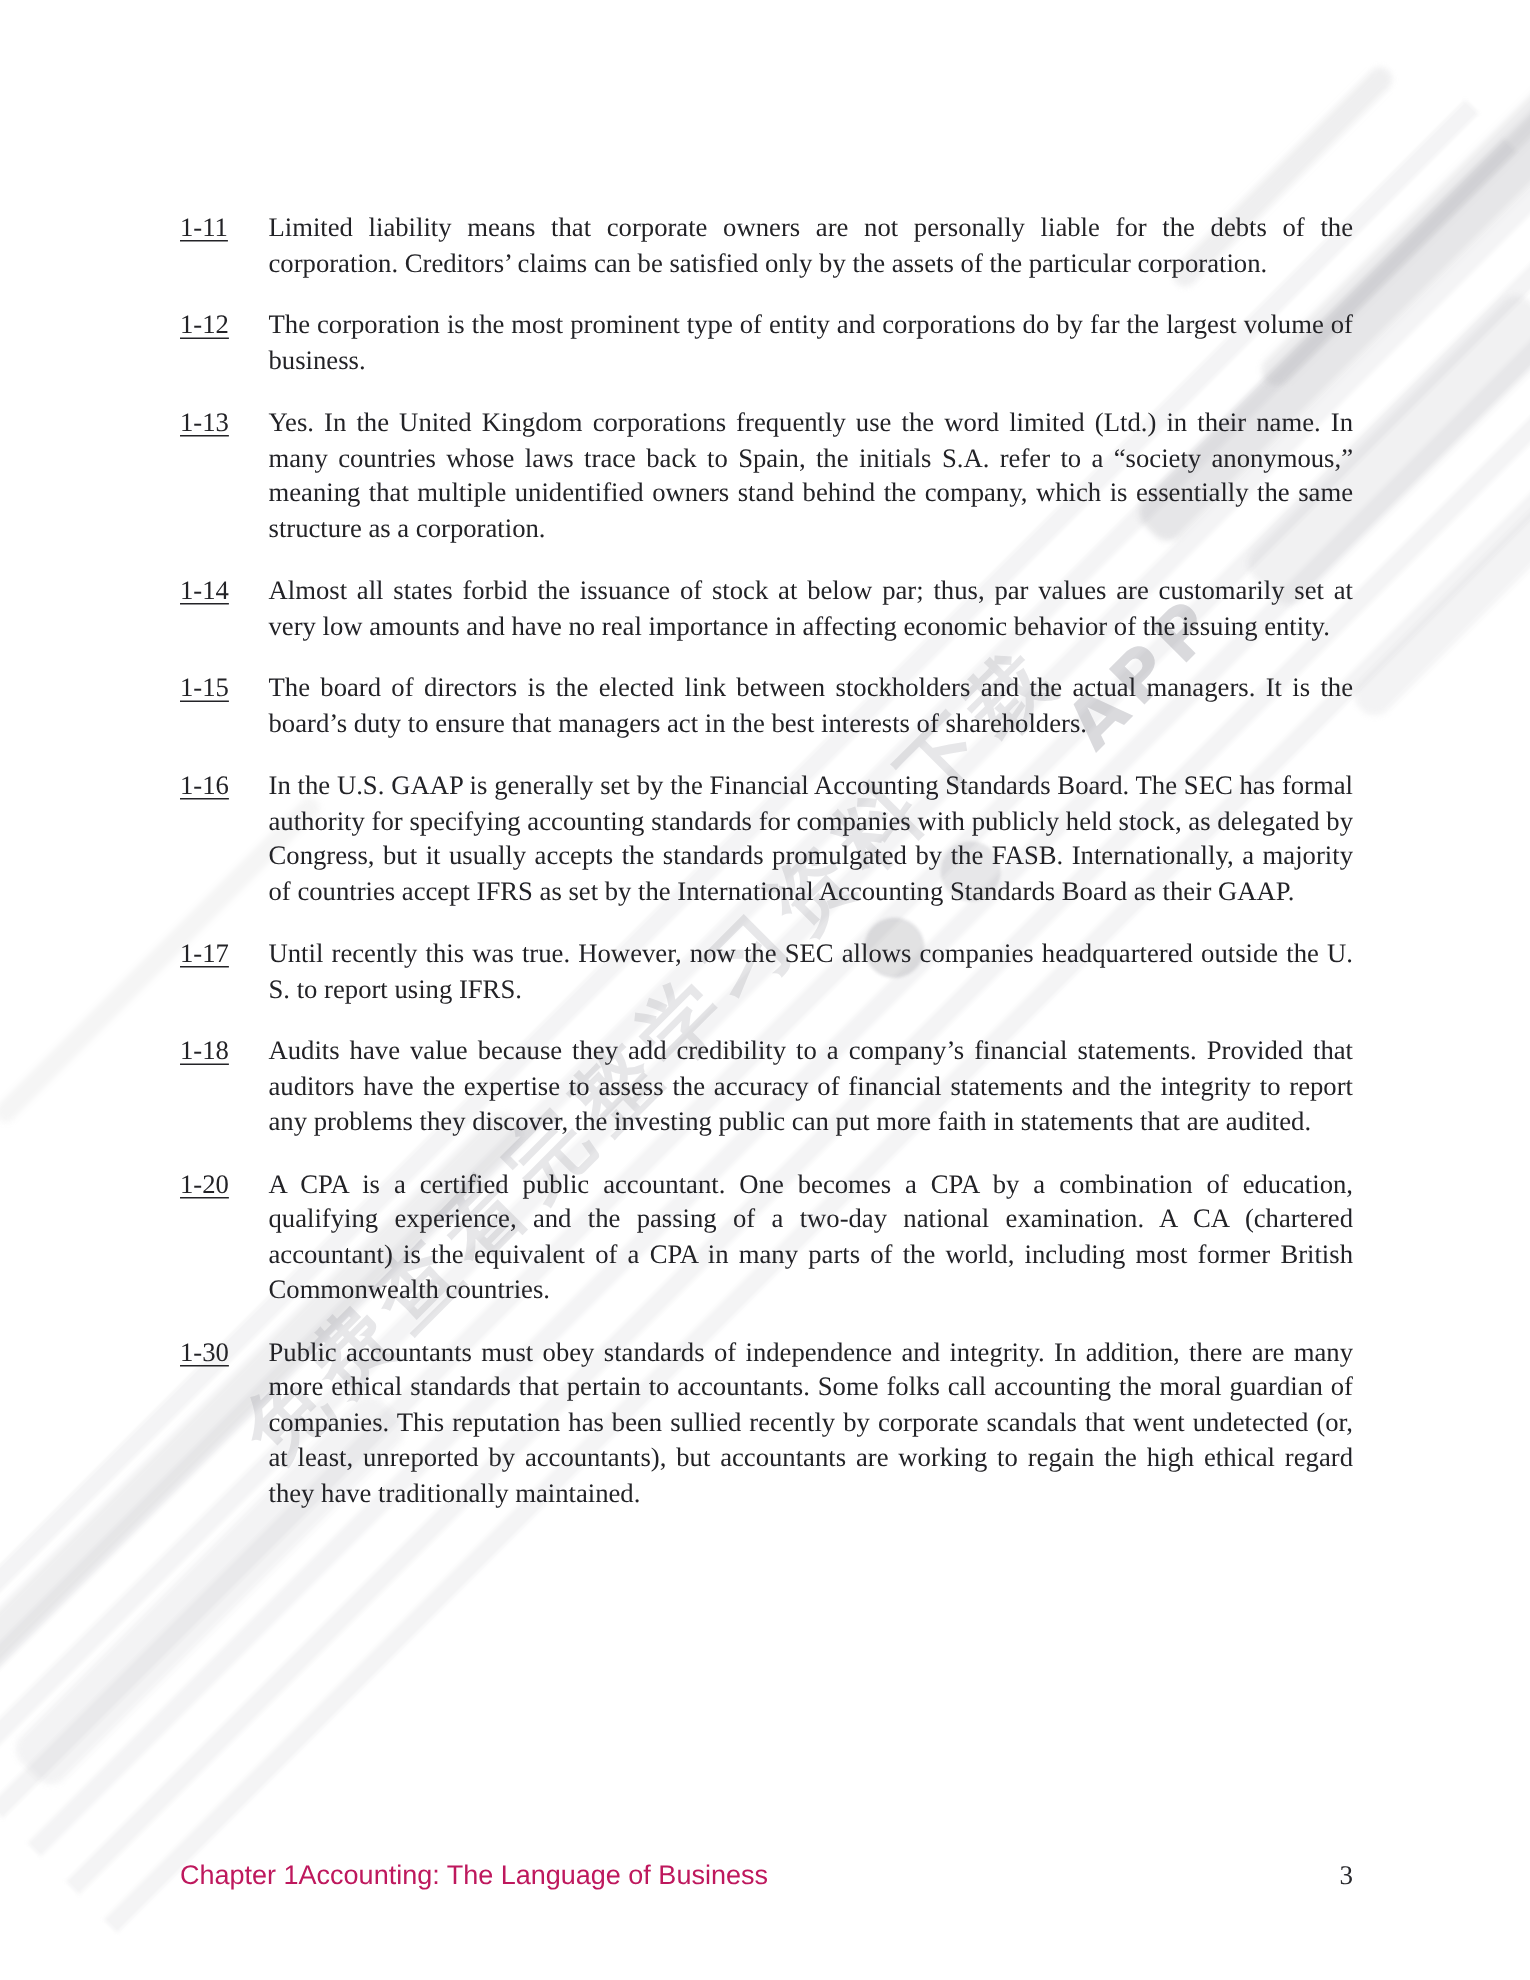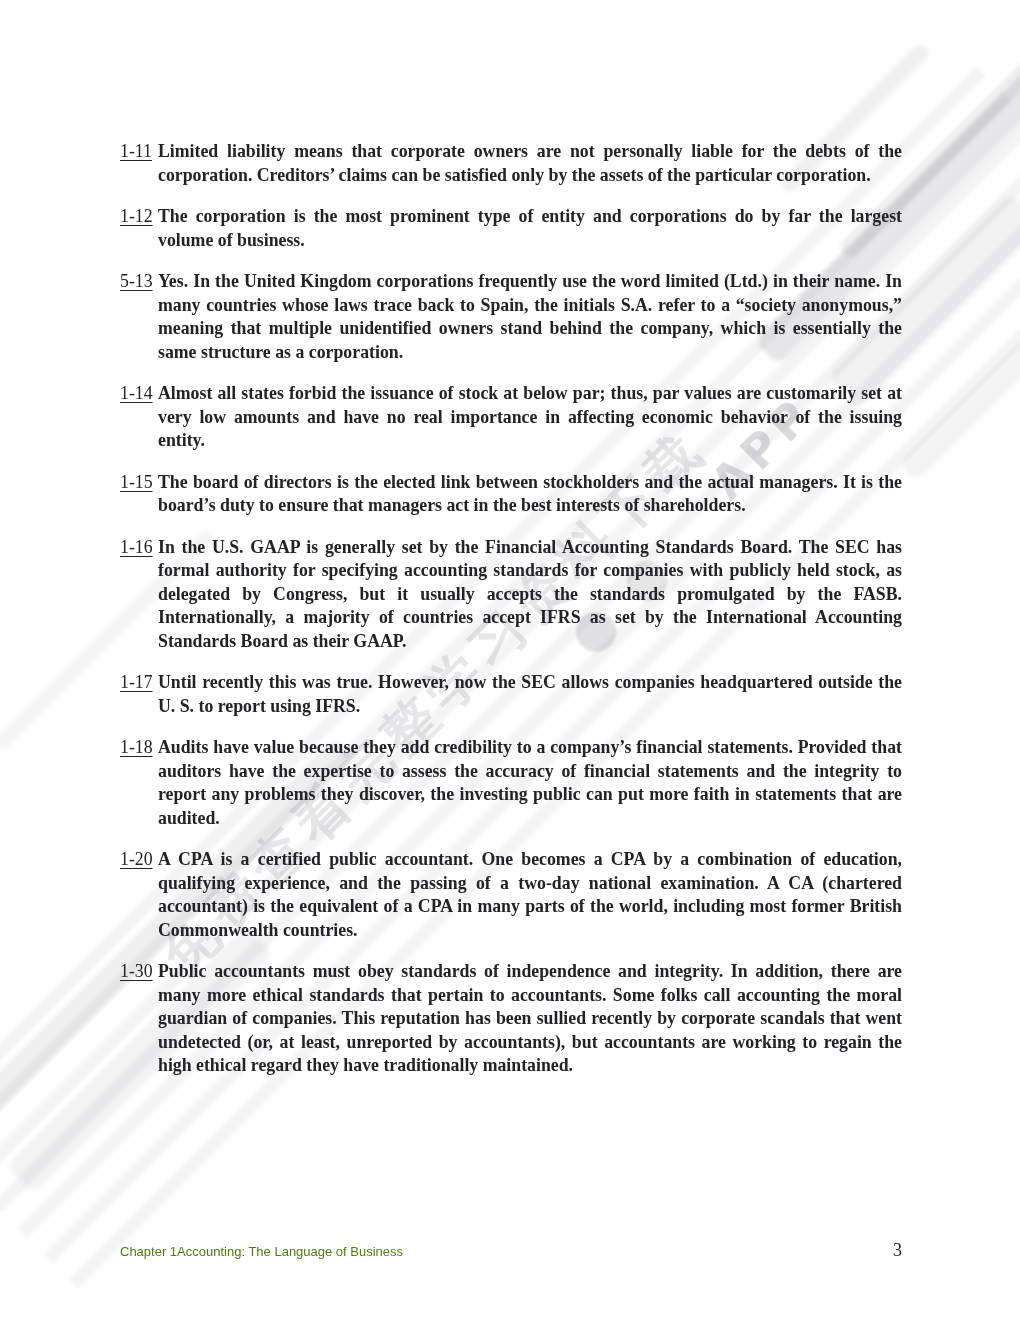--- a/index.html
+++ b/index.html
@@ -82,47 +82,47 @@
     top: 140px;
     width: 782px;
   }
   .qa-item {
     display: flex;
     align-items: flex-start;
     margin-bottom: 18px;
   }
   .qa-num {
     flex: 0 0 38px;
+    margin-right: 21px;
     font-size: 17.8px;
     line-height: 23.5px;
     text-decoration: underline;
     text-underline-offset: 3px;
     white-space: nowrap;
   }
   .qa-text {
     flex: 1;
     font-size: 17.8px;
     line-height: 23.5px;
     text-align: justify;
     text-justify: inter-word;
-    font-weight: bold;
   }
 
   .footer {
     position: absolute;
     left: 120px;
     top: 1240px;
     width: 782px;
     display: flex;
     align-items: baseline;
   }
   .footer-chapter, .footer-title {
     font-family: "Liberation Sans", sans-serif;
-    font-size: 13px;
-    color: #4d7c0f;
+    font-size: 18px;
+    color: #be185d;
   }
   .footer-title { }
   .footer-page {
     margin-left: auto;
     font-family: "Liberation Serif", serif;
     font-size: 18px;
     color: #28282c;
   }
 </style>
 </head>
@@ -148,21 +148,21 @@
   <div class="content">
       <div class="qa-item">
       <div class="qa-num">1-11</div>
       <div class="qa-text">Limited liability means that corporate owners are not personally liable for the debts of the corporation.  Creditors’ claims can be satisfied only by the assets of the particular corporation.</div>
     </div>
       <div class="qa-item">
       <div class="qa-num">1-12</div>
       <div class="qa-text">The corporation is the most prominent type of entity and corporations do by far the largest volume of business.</div>
     </div>
       <div class="qa-item">
-      <div class="qa-num">5-13</div>
+      <div class="qa-num">1-13</div>
       <div class="qa-text">Yes.  In the United Kingdom corporations frequently use the word limited (Ltd.) in their name.  In many countries whose laws trace back to Spain, the initials S.A. refer to a “society anonymous,” meaning that multiple unidentified owners stand behind the company, which is essentially the same structure as a corporation.</div>
     </div>
       <div class="qa-item">
       <div class="qa-num">1-14</div>
       <div class="qa-text">Almost all states forbid the issuance of stock at below par; thus, par values are customarily set at very low amounts and have no real importance in affecting economic behavior of the issuing entity.</div>
     </div>
       <div class="qa-item">
       <div class="qa-num">1-15</div>
       <div class="qa-text">The board of directors is the elected link between stockholders and the actual managers.  It is the board’s duty to ensure that managers act in the best interests of shareholders.</div>
     </div>

